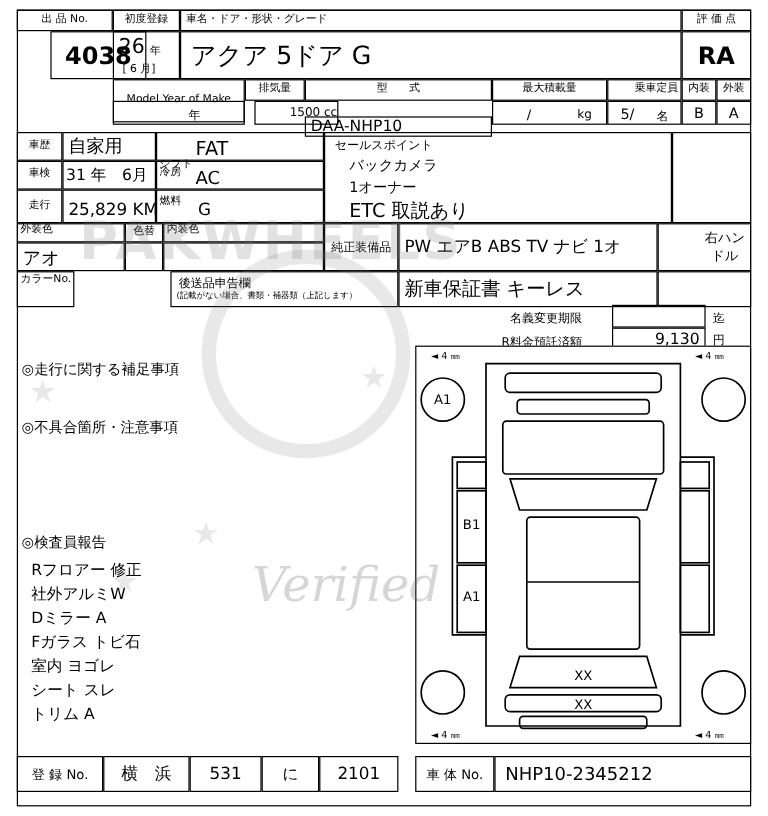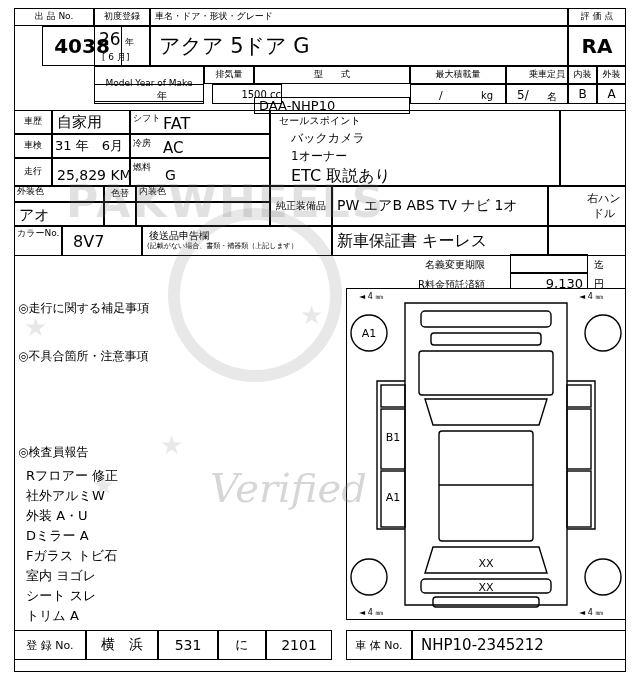--- a/index.html
+++ b/index.html
@@ -81,21 +81,21 @@
   </div>
   <div class="bx b ctr" style="left:597px;top:84px;width:29px;height:20px;">
     <span style="font-size:12px;">A</span>
   </div>
 
   <div class="bx b lbl ctr" style="left:14px;top:110px;width:38px;height:24px;">車歴</div>
   <div class="bx b lft" style="left:52px;top:110px;width:78px;height:24px;padding-left:4px;">
     <span style="font-size:15px;">自家用</span>
   </div>
   <div class="bx b" style="left:130px;top:110px;width:140px;height:24px;">
-    <span style="position:absolute;left:2px;top:1px;font-size:9px;">シフト</span>
+    <span style="position:absolute;left:2px;top:19px;font-size:9px;">シフト</span>
     <span style="position:absolute;left:32px;top:3px;font-size:16px;">FAT</span>
   </div>
 
   <div class="bx b lbl ctr" style="left:14px;top:134px;width:38px;height:24px;">車検</div>
   <div class="bx b lft" style="left:52px;top:134px;width:78px;height:24px;padding-left:2px;">
     <span style="font-size:13px;">31 年　6月</span>
   </div>
   <div class="bx b" style="left:130px;top:134px;width:140px;height:24px;">
     <span style="position:absolute;left:2px;top:2px;font-size:9px;">冷房</span>
     <span style="position:absolute;left:32px;top:4px;font-size:15px;">AC</span>
@@ -114,23 +114,20 @@
   <div class="bx b lbl ctr" style="left:104px;top:186px;width:32px;height:16px;">色替</div>
   <div class="bx b lbl" style="left:136px;top:186px;width:134px;height:16px;padding-left:2px;">内装色</div>
 
   <div class="bx b" style="left:14px;top:202px;width:90px;height:24px;">
     <span style="position:absolute;left:4px;top:3px;font-size:15px;">アオ</span>
   </div>
   <div class="bx b" style="left:104px;top:202px;width:32px;height:24px;"></div>
   <div class="bx b" style="left:136px;top:202px;width:134px;height:24px;"></div>
 
   <div class="bx b lbl" style="left:14px;top:226px;width:48px;height:30px;padding-left:2px;padding-top:2px;">カラーNo.</div>
-  <div class="bx b" style="left:62px;top:226px;width:80px;height:30px;">
-    <span style="position:absolute;left:10px;top:5px;font-size:16px;">8V7</span>
-  </div>
   <div class="bx b" style="left:142px;top:226px;width:190px;height:30px;">
     <span style="position:absolute;left:6px;top:2px;font-size:10px;">後送品申告欄</span>
     <span class="tiny" style="position:absolute;left:4px;top:16px;">(記載がない場合、書類・補器類（上記します）</span>
   </div>
 
   <div class="bx b" style="left:270px;top:110px;width:290px;height:76px;">
     <div style="position:absolute;left:8px;top:3px;font-size:10px;">セールスポイント</div>
     <div style="position:absolute;left:20px;top:19px;font-size:12px;">バックカメラ</div>
     <div style="position:absolute;left:20px;top:37px;font-size:12px;">1オーナー</div>
     <div style="position:absolute;left:20px;top:55px;font-size:16px;">ETC 取説あり</div>
@@ -162,21 +159,20 @@
   </div>
   <div style="position:absolute;left:594px;top:277px;font-size:10px;">円</div>
 
   <div style="position:absolute;left:18px;top:300px;font-size:12px;">◎走行に関する補足事項</div>
   <div style="position:absolute;left:18px;top:348px;font-size:12px;">◎不具合箇所・注意事項</div>
   <div style="position:absolute;left:18px;top:444px;font-size:12px;">◎検査員報告</div>
 
   <div style="position:absolute;left:26px;top:466px;font-size:13px;line-height:20px;">
     <div>Rフロアー 修正</div>
     <div>社外アルミW</div>
-    <div>外装 A・U</div>
     <div>Dミラー A</div>
     <div>Fガラス トビ石</div>
     <div>室内 ヨゴレ</div>
     <div>シート スレ</div>
     <div>トリム A</div>
   </div>
 
   <div class="bx b" style="left:346px;top:288px;width:280px;height:332px;background:#fff;">
     <svg width="278" height="330" viewBox="0 0 278 330">
       <g fill="none" stroke="#000" stroke-width="1.4">

